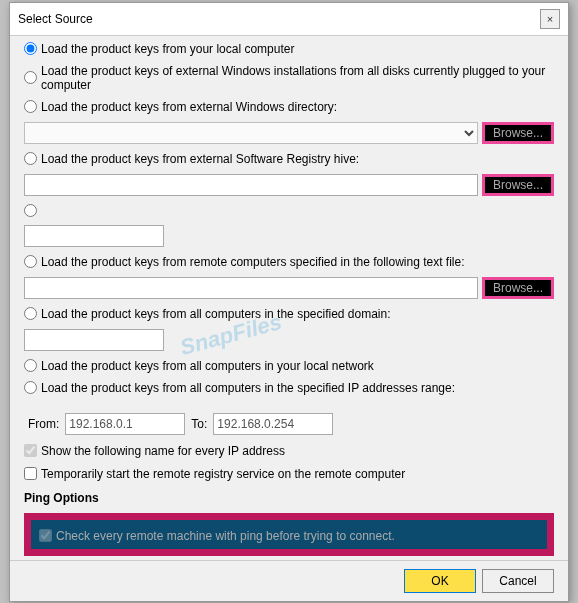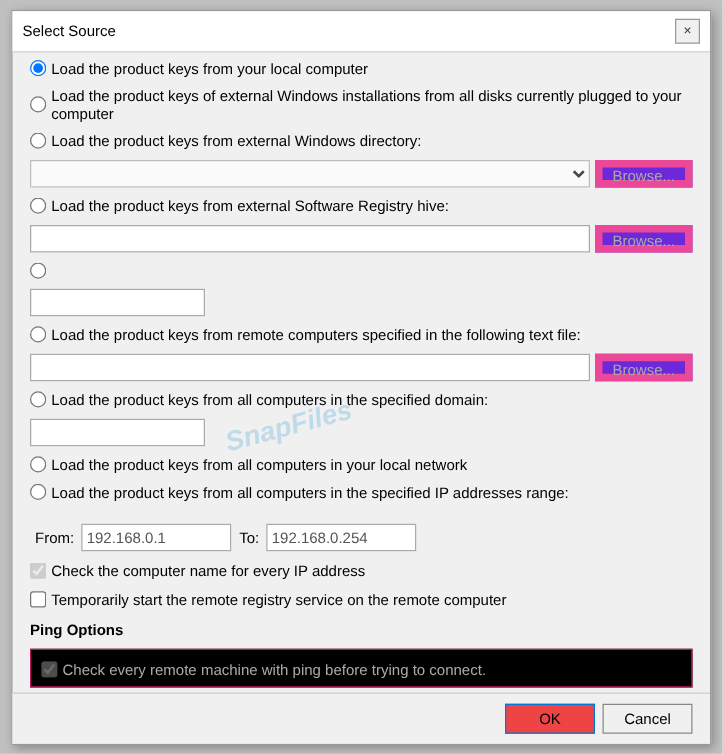--- a/index.html
+++ b/index.html
@@ -86,22 +86,22 @@
     .row-with-input select {
       flex: 1;
       color: #000;
     }
     .row-with-input input[type=text] {
       flex: 1;
     }
     .browse-btn {
       height: 22px;
       min-width: 60px;
-      background: #6d28d9;
-      border: 6px solid #ec4899;
+      background: #000000;
+      border: 3px solid #ec4899;
       cursor: pointer;
       font-size: 12px;
       padding: 0 8px;
       color: #000;
     }
     .browse-btn:disabled {
       color: #aaa;
       cursor: default;
     }
     .small-input {
@@ -147,24 +147,24 @@
     .checkbox-row.disabled input {
       opacity: 0.5;
     }
     .section-label {
       font-size: 12px;
       font-weight: bold;
       color: #000;
       margin-top: 4px;
     }
     .ping-group {
-      border: 1px solid #be185d;
+      border: 7px solid #be185d;
       padding: 6px 8px;
       margin-top: 2px;
-      background: #000000;
+      background: #0c4a6e;
     }
     .ping-row {
       display: flex;
       align-items: center;
       gap: 4px;
       margin-top: 4px;
     }
     .ping-row label {
       font-size: 12px;
       color: #aaa;
@@ -190,21 +190,21 @@
       width: 72px;
       height: 24px;
       font-size: 12px;
       cursor: pointer;
       background: #f0f0f0;
       border: 1px solid #888;
       color: #000;
     }
     .footer-btn.primary {
       border-color: #0078d7;
-      background: #ef4444;
+      background: #fde047;
     }
     .watermark {
       position: absolute;
       font-size: 22px;
       color: rgba(100,180,220,0.35);
       font-style: italic;
       font-weight: bold;
       pointer-events: none;
       transform: rotate(-15deg);
       left: 170px;
@@ -288,21 +288,21 @@
       </div>
       <div class="from-to-row">
         <label>From:</label>
         <input type="text" disabled="" value="192.168.0.1" style="">
         <label>To:</label>
         <input type="text" disabled="" value="192.168.0.254" style="">
       </div>
 
       <div class="checkbox-row">
         <input type="checkbox" id="chk1" checked="" disabled="" style="">
-        <label for="chk1">Check the computer name for every IP address</label>
+        <label for="chk1">Show the following name for every IP address</label>
       </div>
       <div class="checkbox-row">
         <input type="checkbox" id="chk2" style="">
         <label for="chk2">Temporarily start the remote registry service on the remote computer</label>
       </div>
 
       <div class="section-label">Ping Options</div>
       <div class="ping-group">
         <div class="checkbox-row disabled">
           <input type="checkbox" id="chkPing" checked="" disabled="" style="">

